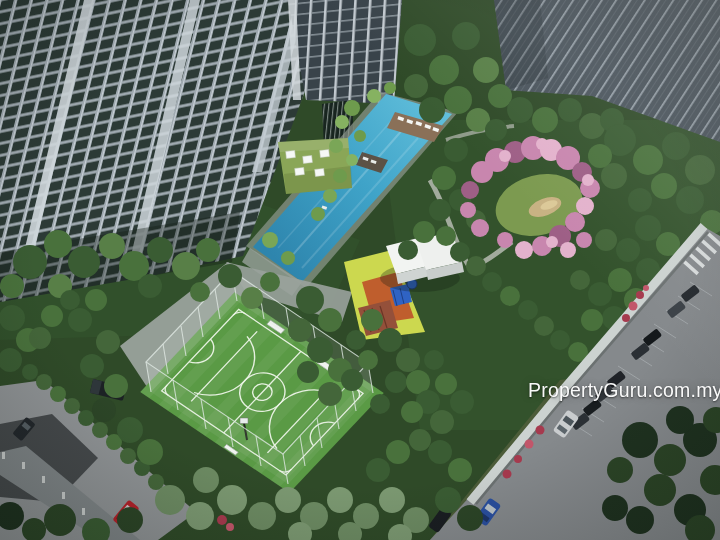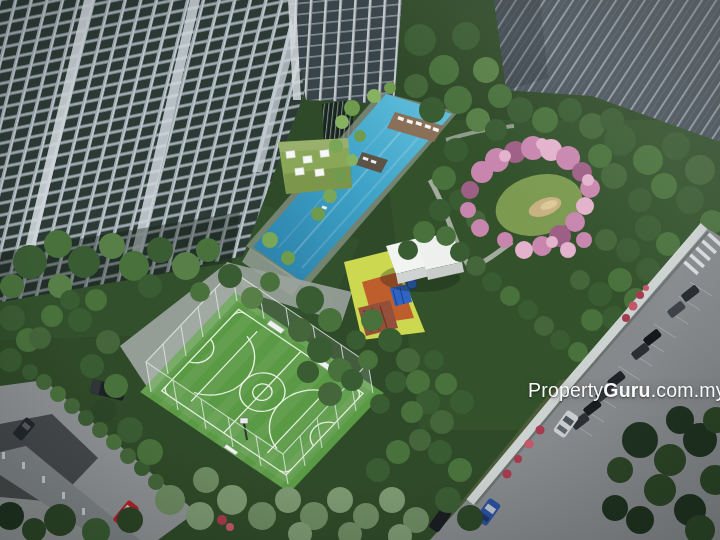--- a/index.html
+++ b/index.html
@@ -15,21 +15,21 @@
   .stage svg{position:absolute;left:0;top:0;display:block;}
   .t1{fill:#3a5c33}.t2{fill:#49713c}.t3{fill:#587f47}.t4{fill:#6c8a62}.t5{fill:#7b9871}
   .t6{fill:#2c4527}.t7{fill:#1f3220}.t8{fill:#44663a}
   .pink{fill:var(--c-blossom)}.pinkL{fill:#e3b2cc}.pinkD{fill:#9e5f86}
   .cl{stroke:var(--c-court-lines);stroke-width:1.3;fill:none;opacity:.95}
   .fence{stroke:rgba(224,232,228,.8);stroke-width:1.1;fill:none}
   .flr{fill:var(--c-flower-red)}
   .watermark{position:absolute;left:528px;top:379px;color:rgba(255,255,255,.97);
     font-size:19.5px;line-height:22px;letter-spacing:.2px;white-space:nowrap;
     text-shadow:0 1px 2px rgba(0,0,0,.55),0 0 8px rgba(0,0,0,.25);}
-  .watermark .wm-bold{font-weight:700;}
+  .watermark .wm-bold{font-weight:400;}
 </style>
 </head>
 <body>
 
 <div class="stage">
 <svg width="720" height="540" viewBox="0 0 720 540">
   <defs>
     <pattern id="pgA" width="17" height="13" patternUnits="userSpaceOnUse" patternTransform="matrix(0.97,-0.2,-0.24,0.97,0,0)">
       <rect width="17" height="13" fill="#9fa9b0"></rect>
       <rect x="2" y="1.6" width="13" height="9.8" fill="#2c3a36"></rect>

